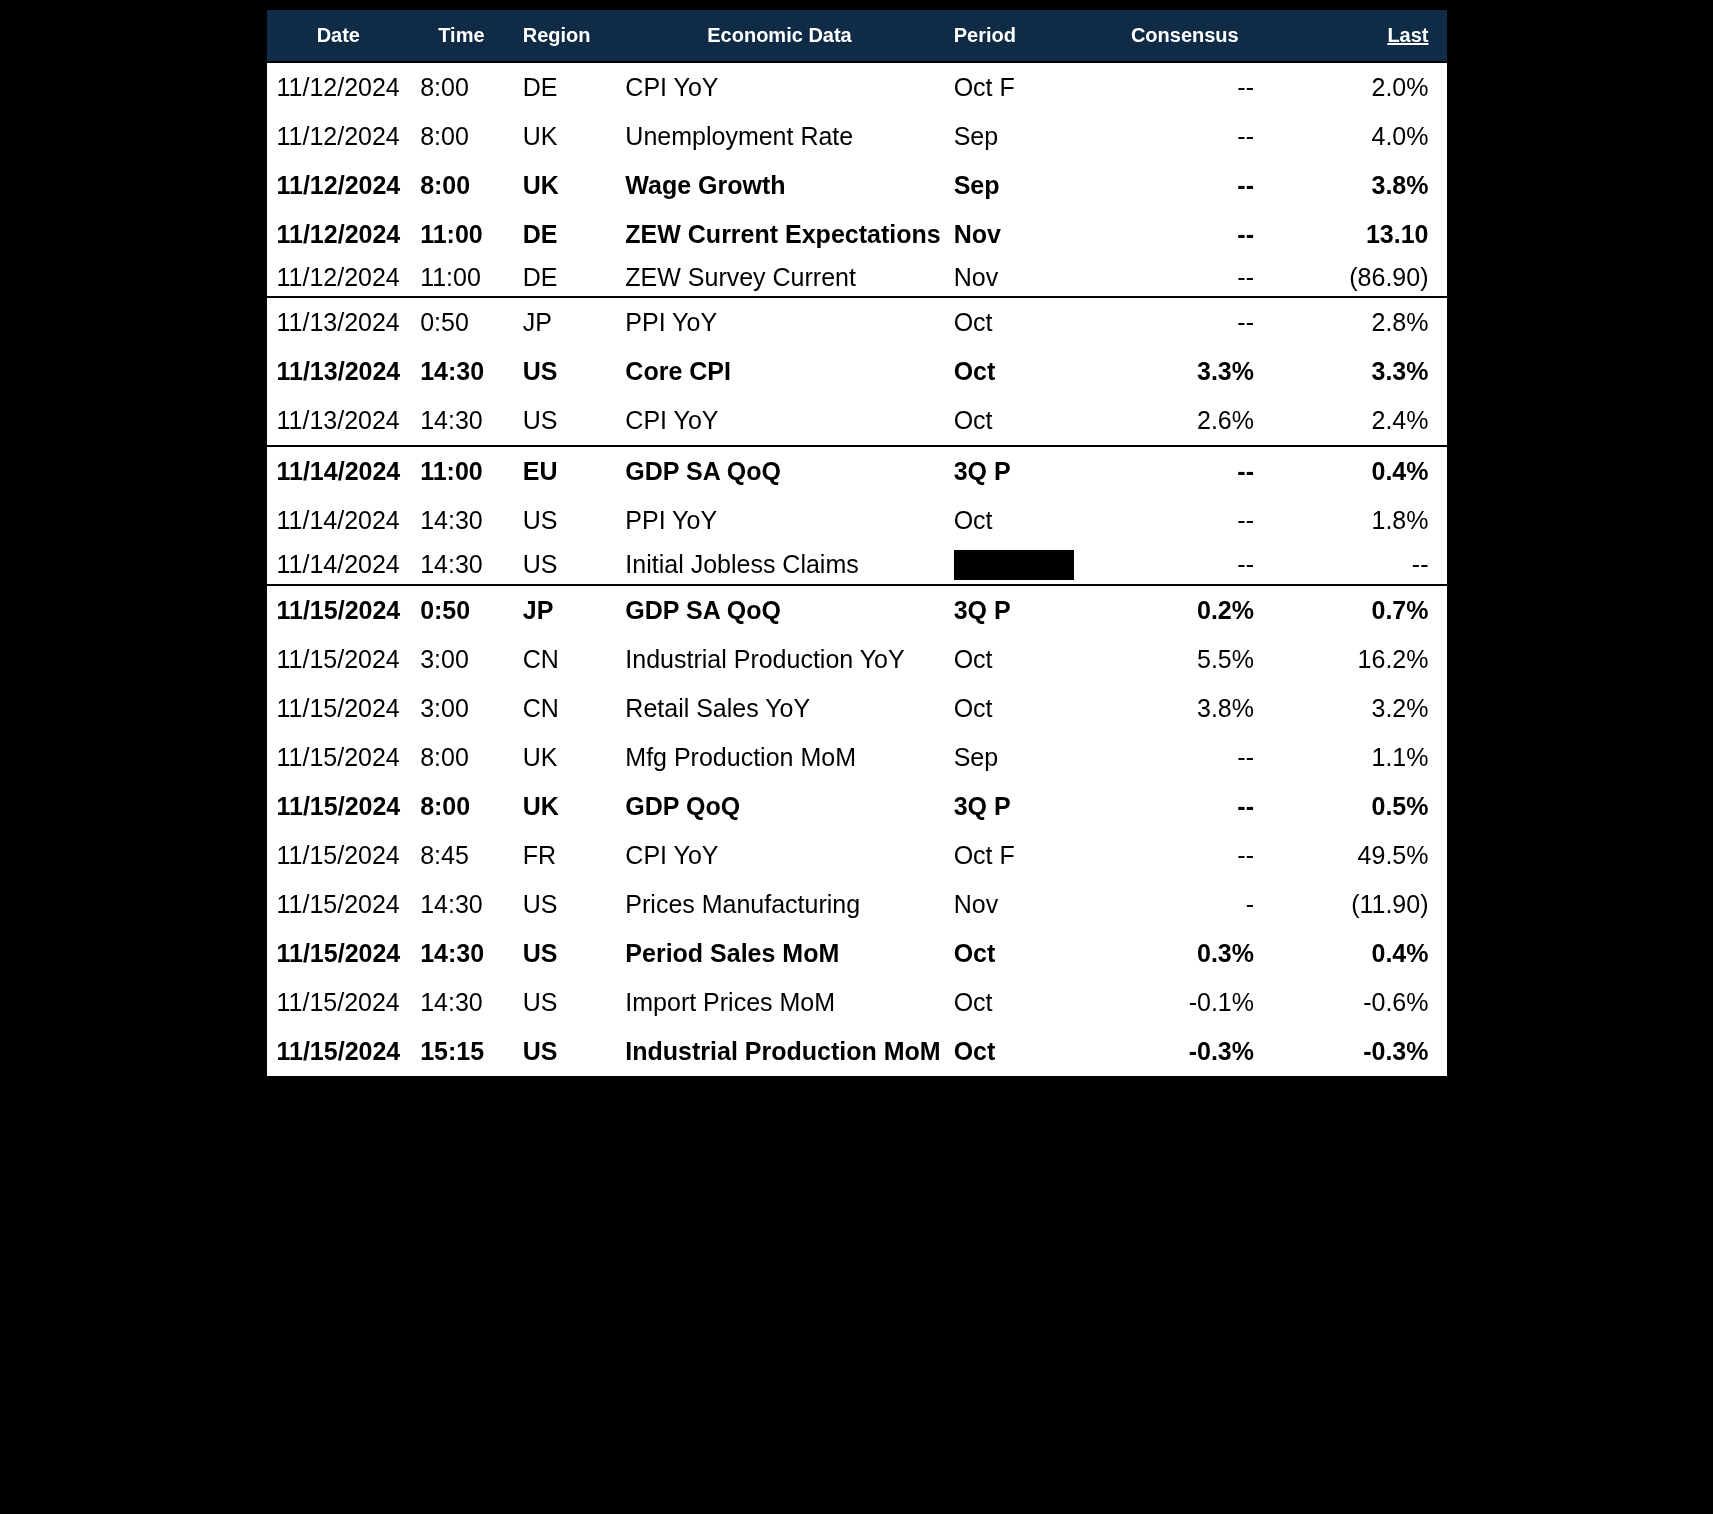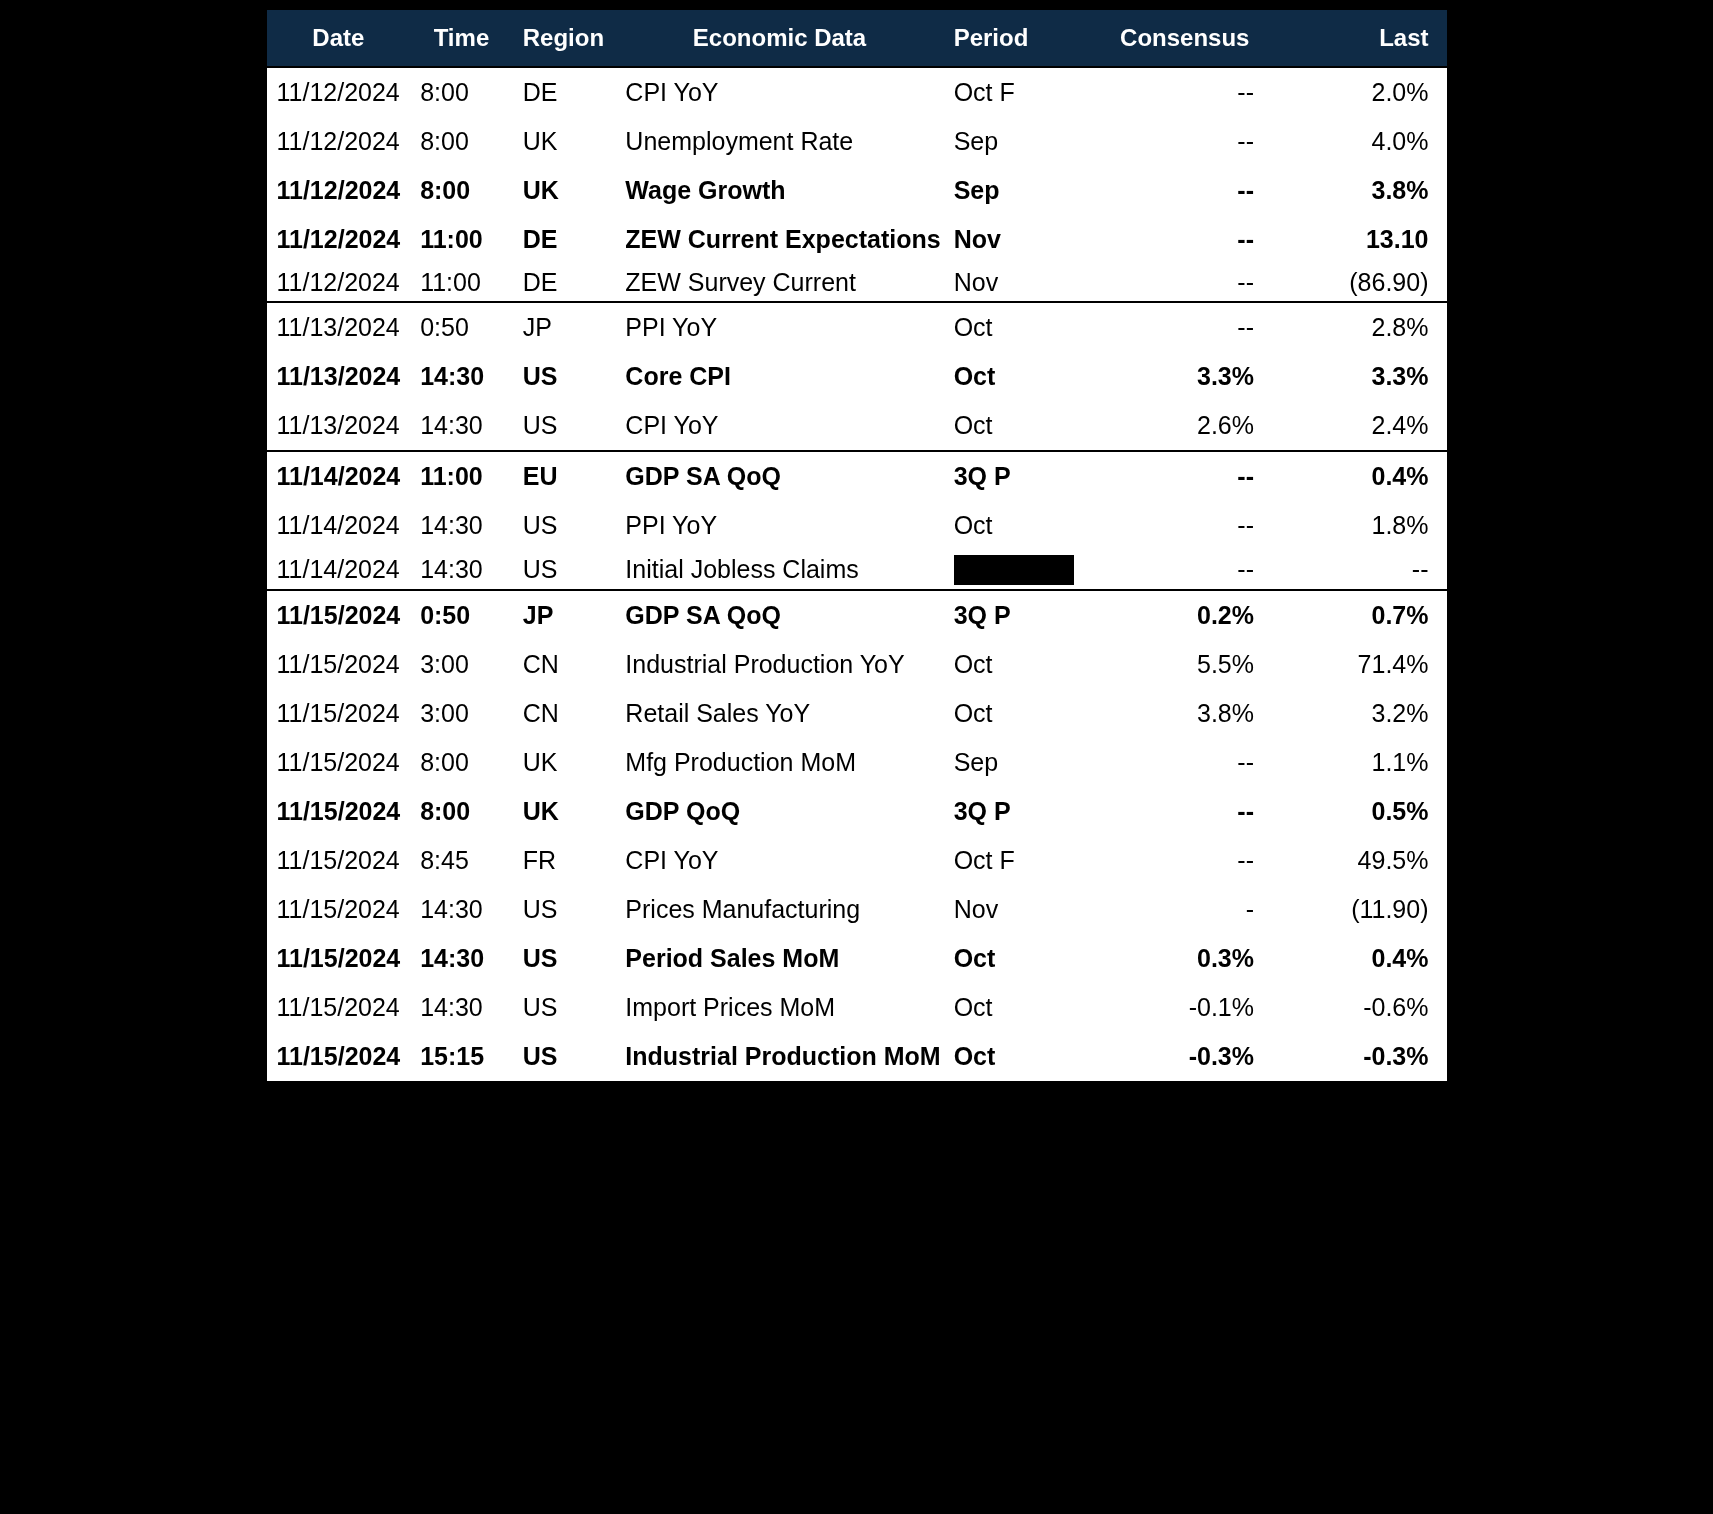--- a/index.html
+++ b/index.html
@@ -24,27 +24,27 @@
   col.c-region { width:100px; }
   col.c-econ   { width:320px; }
   col.c-period { width:150px; }
   col.c-cons   { width:170px; }
   col.c-last   { width:170px; }
 
   thead th {
     background:#0f2b46;
     color:#fff;
     font-weight:700;
-    font-size:24px;
+    font-size:20px;
     padding:14px 10px 14px 10px;
     text-align:left;
     border-bottom:2px solid #000;
   }
   thead th.center { text-align:center; }
-  thead th.right  { text-align:right; padding-right:18px; }
+  thead th.right  { text-align:right; padding-right:18px;text-decoration:underline; }
 
   tbody td {
     font-size:25px;
     color:#000;
     padding:10px 10px 10px 10px;
     vertical-align:middle;
     white-space:nowrap;
   }
   tbody td.right { text-align:right; padding-right:18px; }
   tbody tr.bold td { font-weight:700; }
@@ -193,21 +193,21 @@
           <td class="right">0.2%</td>
           <td class="right">0.7%</td>
         </tr>
         <tr class="">
           <td class="">11/15/2024</td>
           <td class="">3:00</td>
           <td class="">CN</td>
           <td class="">Industrial Production YoY</td>
           <td class="">Oct</td>
           <td class="right">5.5%</td>
-          <td class="right">71.4%</td>
+          <td class="right">16.2%</td>
         </tr>
         <tr class="">
           <td class="">11/15/2024</td>
           <td class="">3:00</td>
           <td class="">CN</td>
           <td class="">Retail Sales YoY</td>
           <td class="">Oct</td>
           <td class="right">3.8%</td>
           <td class="right">3.2%</td>
         </tr>

